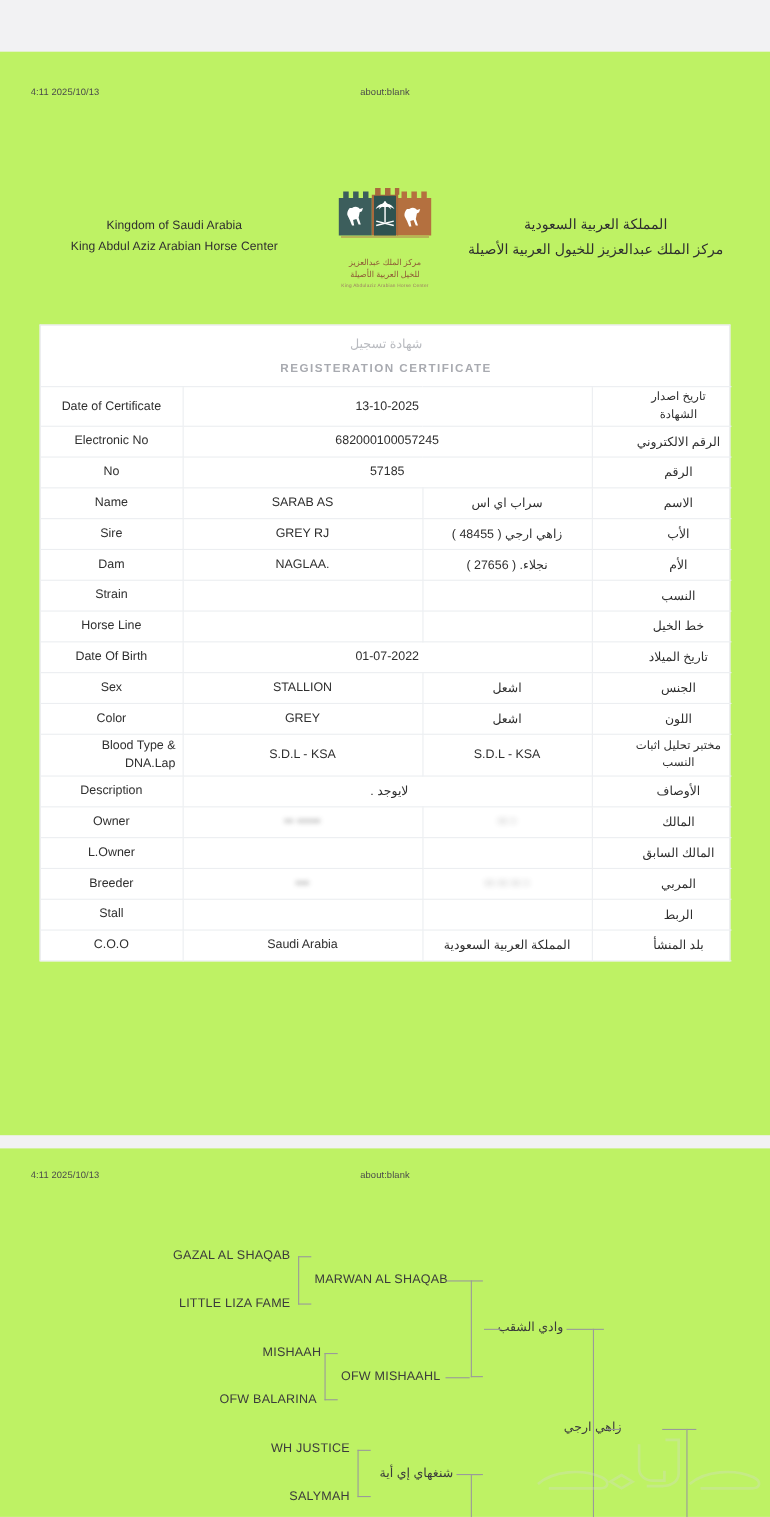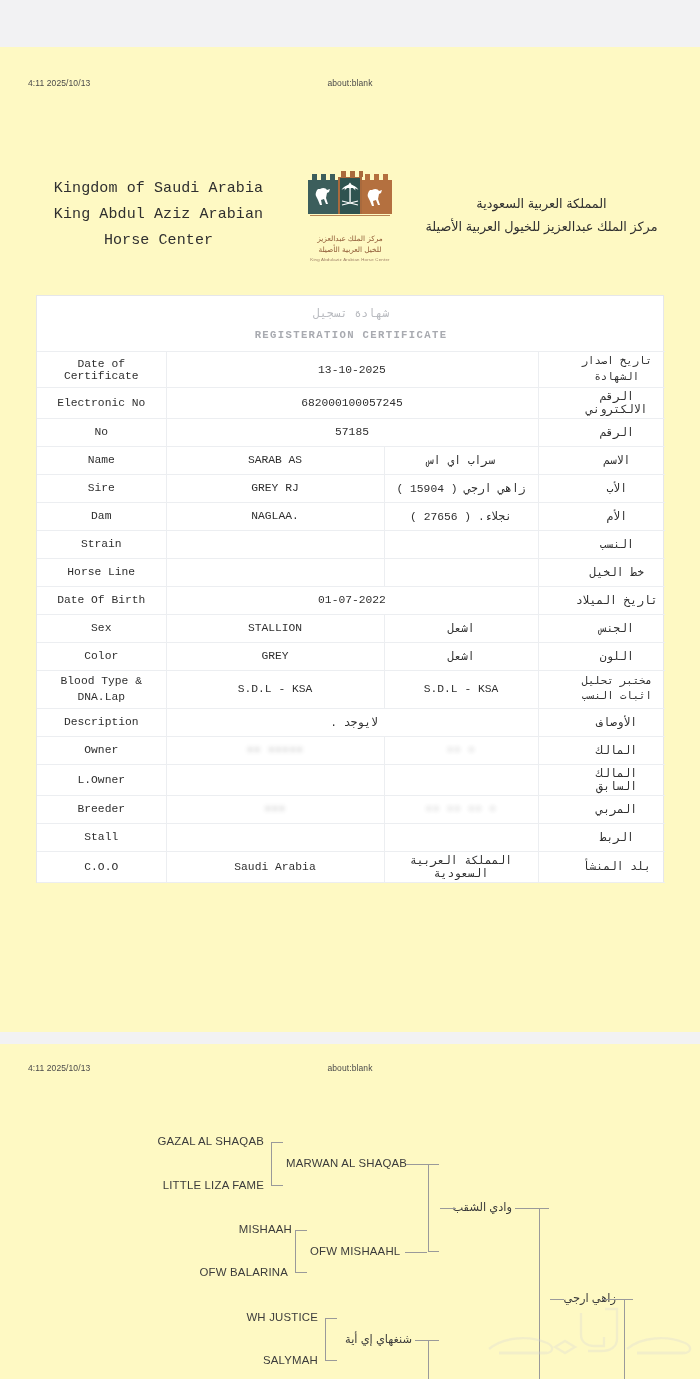--- a/index.html
+++ b/index.html
@@ -12,21 +12,21 @@
   #root {
     width: 700px;
     min-height: 1379px;
     position: relative;
     background: #f2f2f3;
     overflow: hidden;
   }
 
   
   .sheet {
-    background: #fef9c3;
+    background: #bef264;
     width: 700px;
     position: relative;
   }
   .sheet.page1 {
     margin-top: 47px;
     height: 985px;
     box-shadow: 0 0 0 0 rgba(0,0,0,0);
   }
   .gap {
     height: 12px;
@@ -60,25 +60,24 @@
     position: absolute;
     top: 118px; left: 36px; right: 36px;
     height: 100px;
     display: flex;
     align-items: center;
     justify-content: space-between;
   }
   .head-en {
     width: 245px;
     text-align: center;
-    font-size: 15px;
+    font-size: 11px;
     color: #2f2f2f;
     line-height: 1.75;
     letter-spacing: .1px;
-    font-family: Liberation Mono, monospace;
   }
   .head-ar {
     width: 245px;
     text-align: center;
     direction: rtl;
     font-size: 12.8px;
     color: #2f2f2f;
     line-height: 1.8;
   }
 
@@ -105,21 +104,20 @@
     position: absolute;
     top: 248px; left: 36px; right: 36px;
     border: 1px solid #e6e7ea;
     border-bottom: none;
     background: #fff;
   }
   table.cert {
     width: 100%;
     border-collapse: collapse;
     table-layout: fixed;
-    font-family: Liberation Mono, monospace;
   }
   table.cert td {
     border-bottom: 1px solid #eceef1;
     border-right: 1px solid #eceef1;
     height: 28px;
     vertical-align: middle;
     padding: 2px 6px;
     font-size: 11.3px;
     color: #2f2f2f;
   }
@@ -298,21 +296,21 @@
             </tr>
             <tr>
               <td class="c-label-en">Name</td>
               <td class="c-val-en">SARAB AS</td>
               <td class="c-val-ar">سراب اي اس</td>
               <td class="c-label-ar">الاسم</td>
             </tr>
             <tr>
               <td class="c-label-en">Sire</td>
               <td class="c-val-en">GREY RJ</td>
-              <td class="c-val-ar">زاهي ارجي ( 15904 )</td>
+              <td class="c-val-ar">زاهي ارجي ( 48455 )</td>
               <td class="c-label-ar">الأب</td>
             </tr>
             <tr>
               <td class="c-label-en">Dam</td>
               <td class="c-val-en">NAGLAA.</td>
               <td class="c-val-ar">نجلاء. ( 27656 )</td>
               <td class="c-label-ar">الأم</td>
             </tr>
             <tr>
               <td class="c-label-en">Strain</td>
@@ -337,21 +335,21 @@
               <td class="c-val-ar">اشعل</td>
               <td class="c-label-ar">الجنس</td>
             </tr>
             <tr>
               <td class="c-label-en">Color</td>
               <td class="c-val-en">GREY</td>
               <td class="c-val-ar">اشعل</td>
               <td class="c-label-ar">اللون</td>
             </tr>
             <tr>
-              <td class="c-label-en" style="white-space: pre-line; line-height: 1.45;">Blood Type &amp;
+              <td class="c-label-en" style="white-space: pre-line; line-height: 1.45; text-align: right;">Blood Type &amp;
 DNA.Lap</td>
               <td class="c-val-en">S.D.L - KSA</td>
               <td class="c-val-ar">S.D.L - KSA</td>
               <td class="c-label-ar" style="line-height: 1.45; font-size: 10.6px;">مختبر تحليل اثبات النسب</td>
             </tr>
             <tr>
               <td class="c-label-en">Description</td>
               <td colspan="2" class="c-val-en" style="direction: rtl; padding-left: 10px;">لايوجد .</td>
               <td class="c-label-ar">الأوصاف</td>
             </tr>
@@ -428,21 +426,21 @@
       <div class="brk" style="left:412px; top:84px; width:11px; height:88px"></div>
 
       <div class="node ar r" style="left:496px; top:128px">وادي الشقب</div>
 
       <div class="tick" style="left:424px; top:128px; width:16px"></div>
 
       <div class="tick" style="left:499px; top:128px; width:24px"></div>
 
       <div class="brk" style="left:523px; top:128px; width:10px; height:182px"></div>
 
-      <div class="node ar r" style="left:600px; top:219px">زاهي ارجي</div>
+      <div class="node ar r" style="left:549px; top:219px">زاهي ارجي</div>
       <div class="tick" style="left:534px; top:219px; width:14px"></div>
       <div class="tick" style="left:586px; top:219px; width:22px"></div>
       <div class="brk" style="left:608px; top:219px; width:9px; height:120px"></div>
 
       <div class="brk" style="left:412px; top:260px; width:11px; height:120px"></div>
 
       <svg class="watermark" viewBox="0 0 215 78">
         <g fill="none" stroke="#d8d8d8" stroke-width="2.4">
           <path d="M12 54 c14-12 40-14 58-6 c8 4 6 10-2 10 H22"></path>
           <path d="M22 58 h48"></path>

